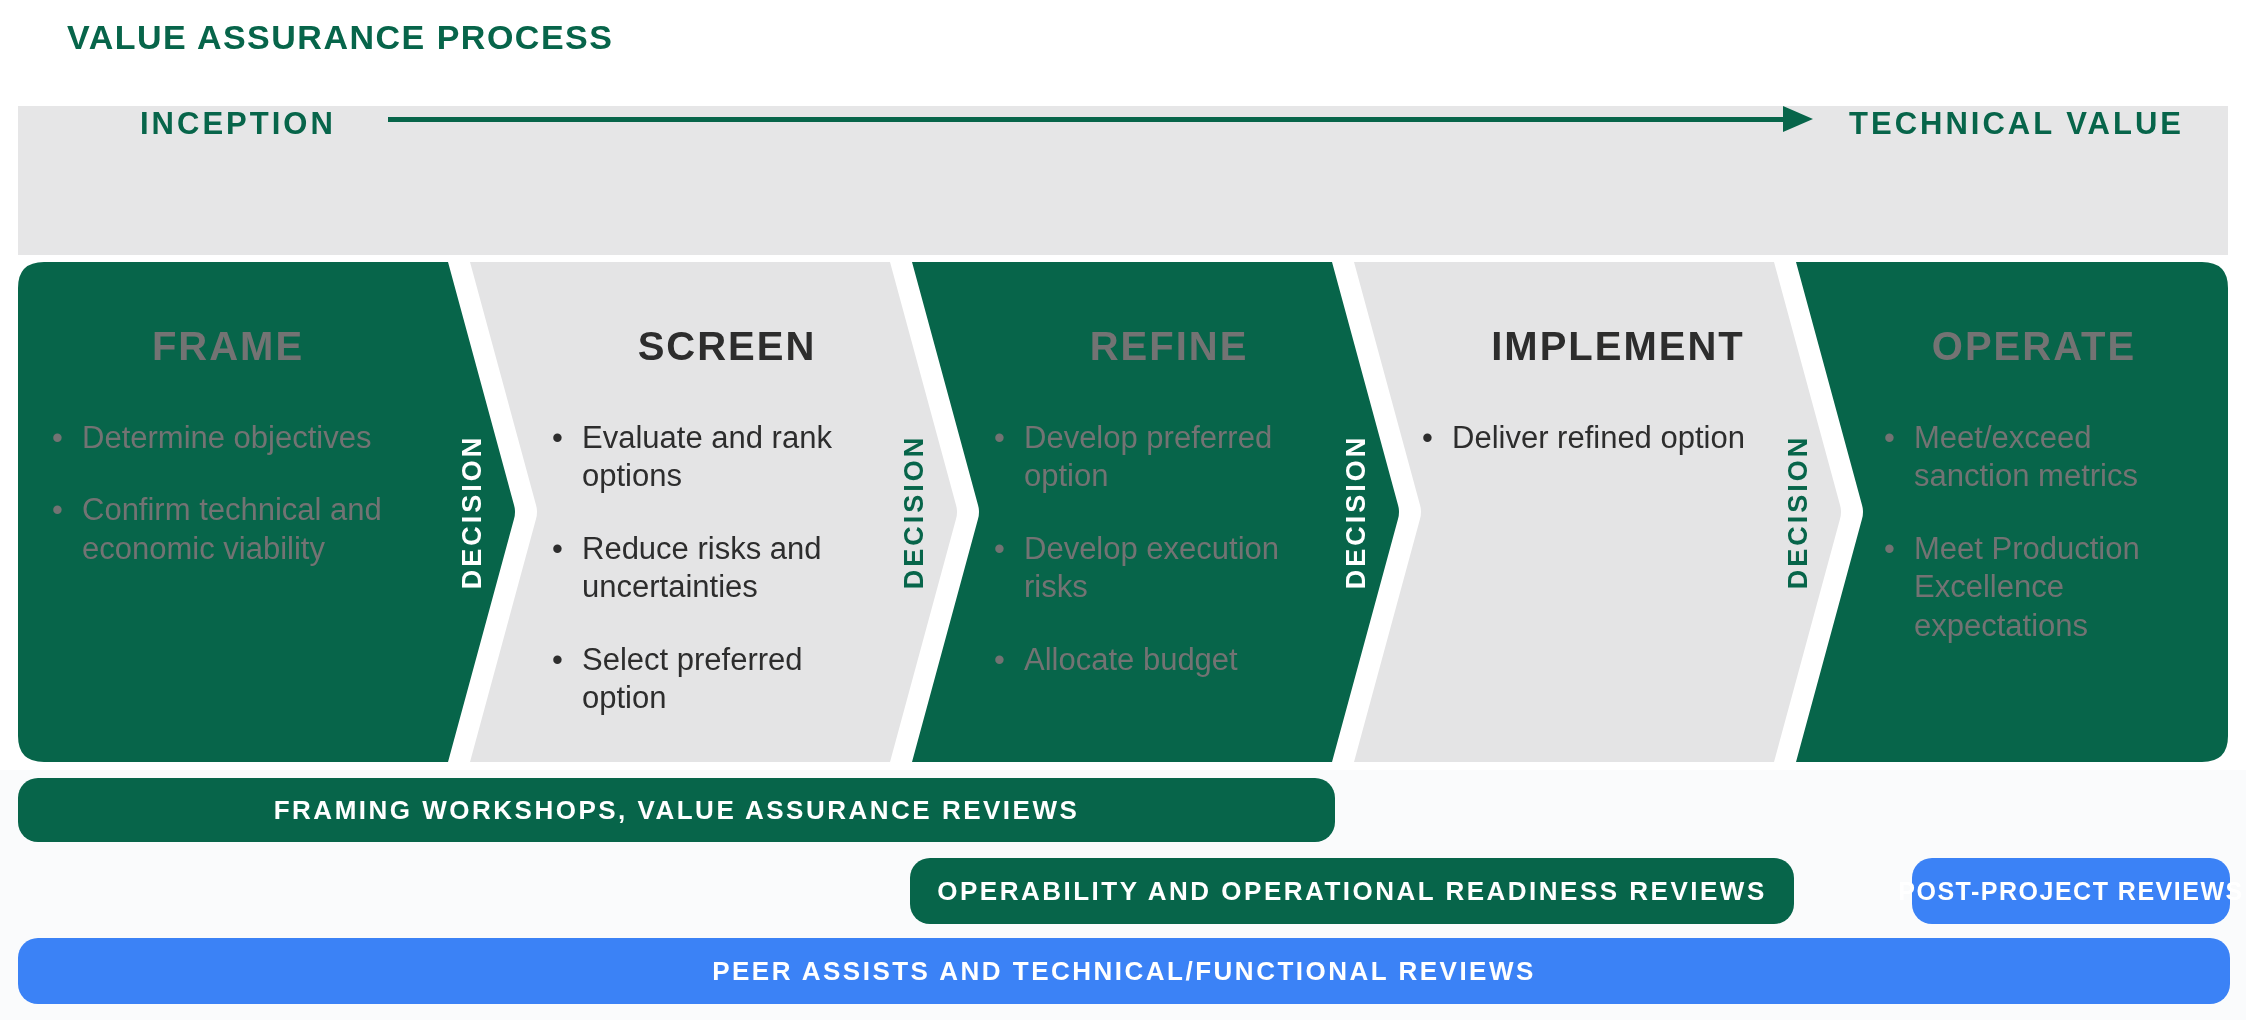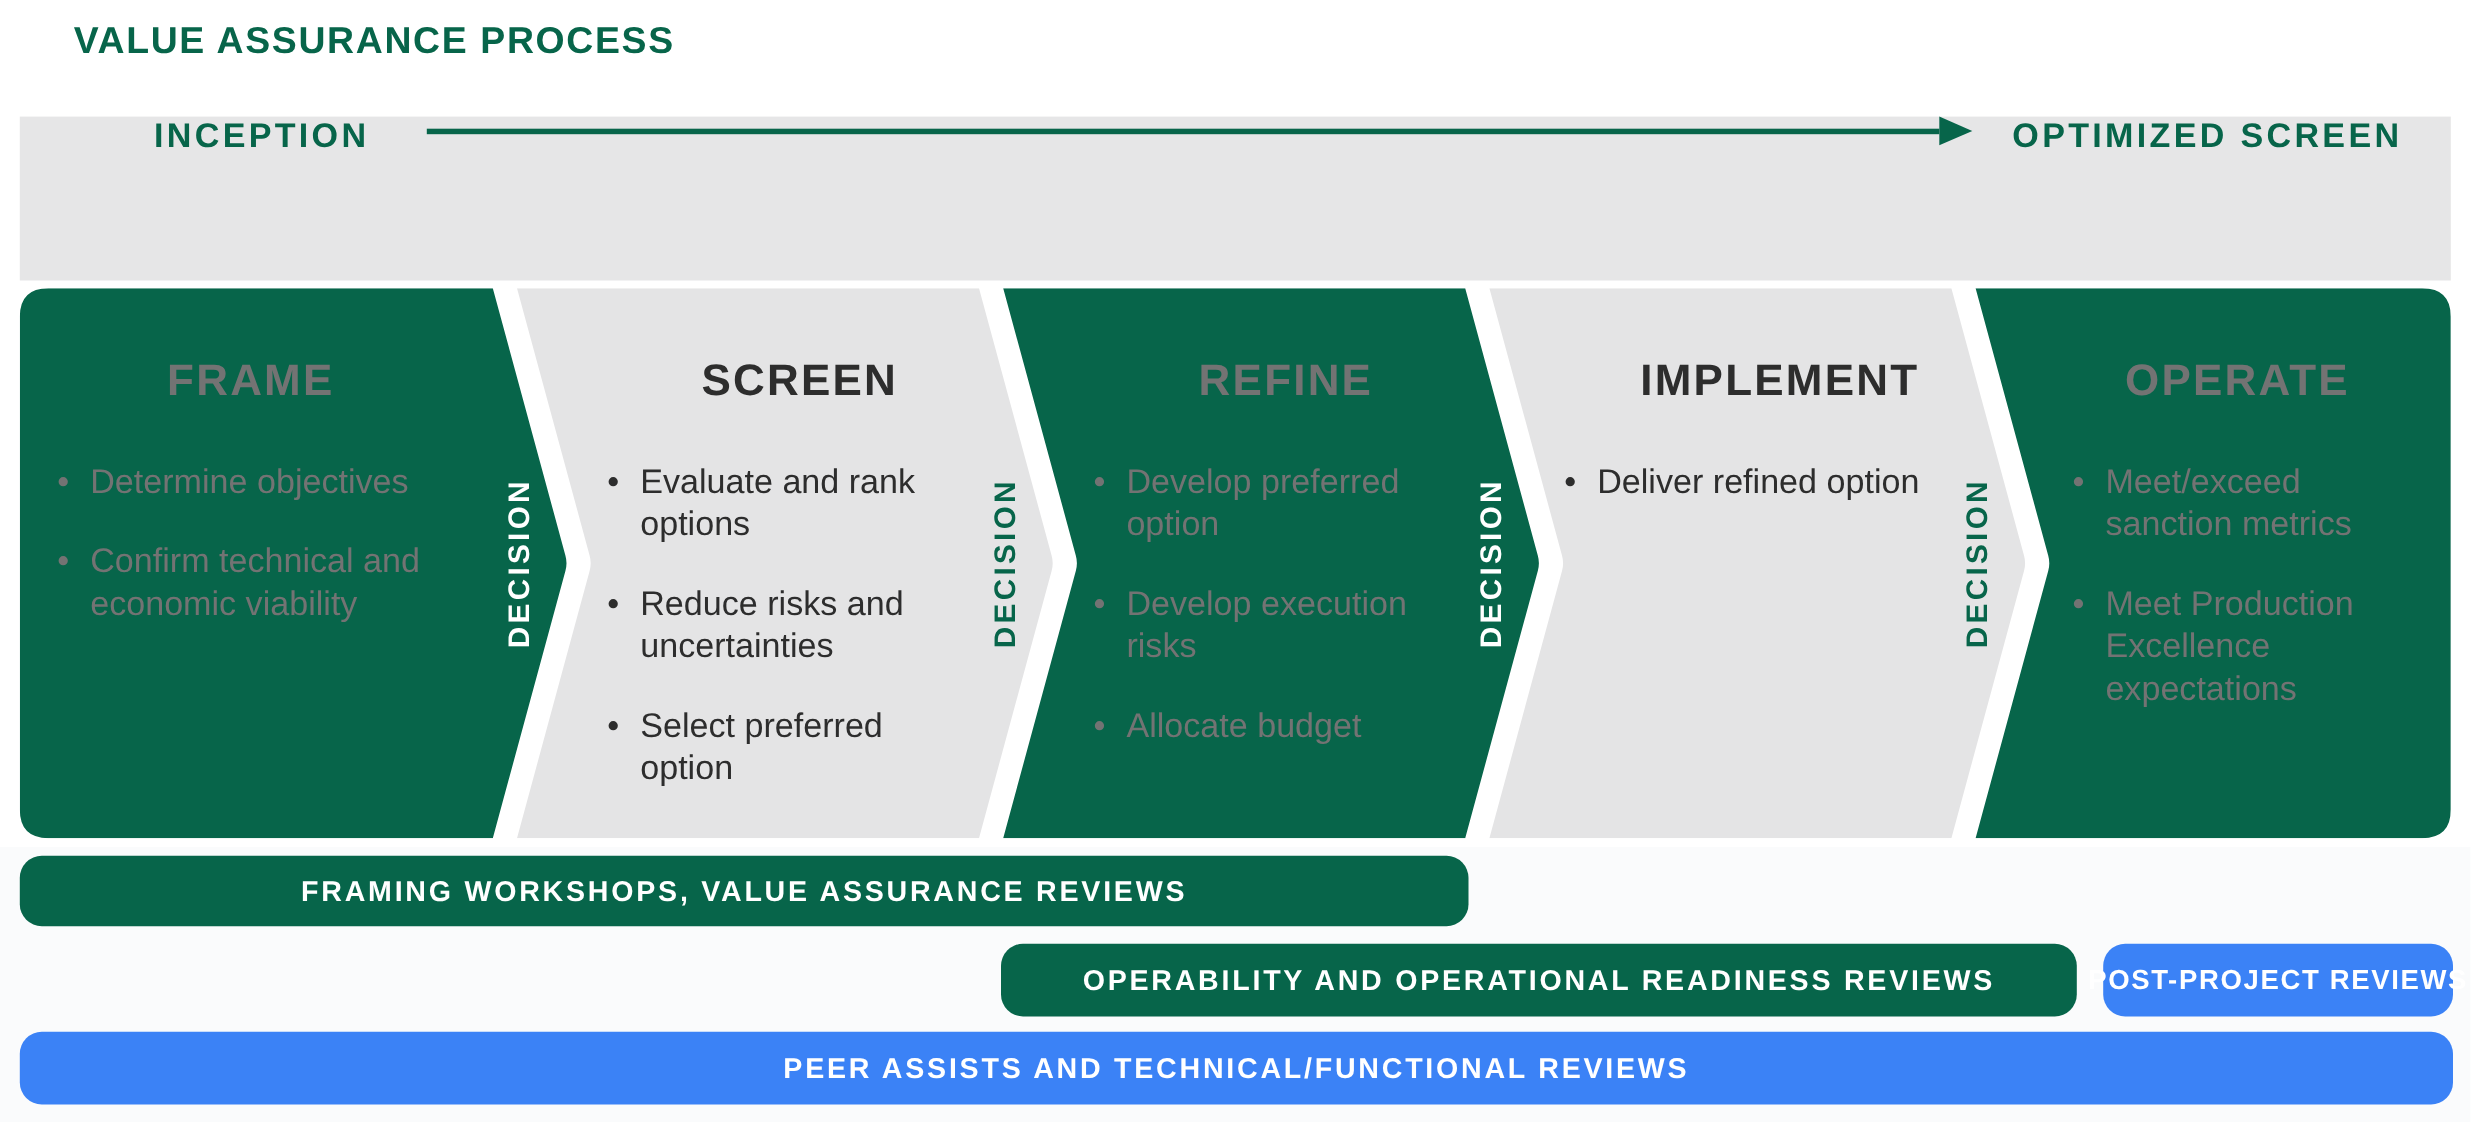--- a/index.html
+++ b/index.html
@@ -56,39 +56,39 @@
   .decision.d4 { left: 1780px; }
 
   
   .review-bar { position: absolute; border-radius: 20px; display: flex;
     align-items: center; justify-content: center; }
   .review-bar .bar-label { color: #ffffff; font-size: 26px; font-weight: bold;
     letter-spacing: 2.5px; white-space: nowrap; }
   .bar-dark { background: #07654a; }
   .bar-sage { background: #3b82f6; }
   .bar-framing     { left: 18px;   top: 778px; width: 1317px; height: 64px; text-align: center; }
-  .bar-operability { left: 910px;  top: 858px; width: 978px;  height: 66px; }
+  .bar-operability { left: 910px;  top: 858px; width: 884px;  height: 66px; }
   .bar-postproject { left: 1912px; top: 858px; width: 318px;  height: 66px; }
   .bar-postproject .bar-label { font-size: 25px; letter-spacing: 1.5px; }
   .bar-peerassists { left: 18px;   top: 938px; width: 2212px; height: 66px; }
 </style>
 </head>
 <body>
 
 <div class="lower-tint"></div>
 
 <h1 class="page-title">VALUE ASSURANCE PROCESS</h1>
 
 <div class="banner">
   <span class="banner-label banner-start">INCEPTION</span>
   <span class="flow-arrow">
     <span class="arrow-line"></span>
     <span class="arrow-head"></span>
   </span>
-  <span class="banner-label banner-end">OPTIMIZED SCREEN</span>
+  <span class="banner-label banner-end">TECHNICAL VALUE</span>
 </div>
 
 <div class="stages">
 
   <div class="stage s0 theme-green" style="left:0; width:510px;">
     <svg width="510" height="500" viewBox="0 0 510 500">
       <path class="fill-green" d="M 26 0 L 430 0 L 496 243 Q 498 250 496 257 L 430 500 L 26 500 Q 0 500 0 474 L 0 26 Q 0 0 26 0 Z"></path>
     </svg>
     <div class="stage-content">
       <div class="stage-title">FRAME</div>

